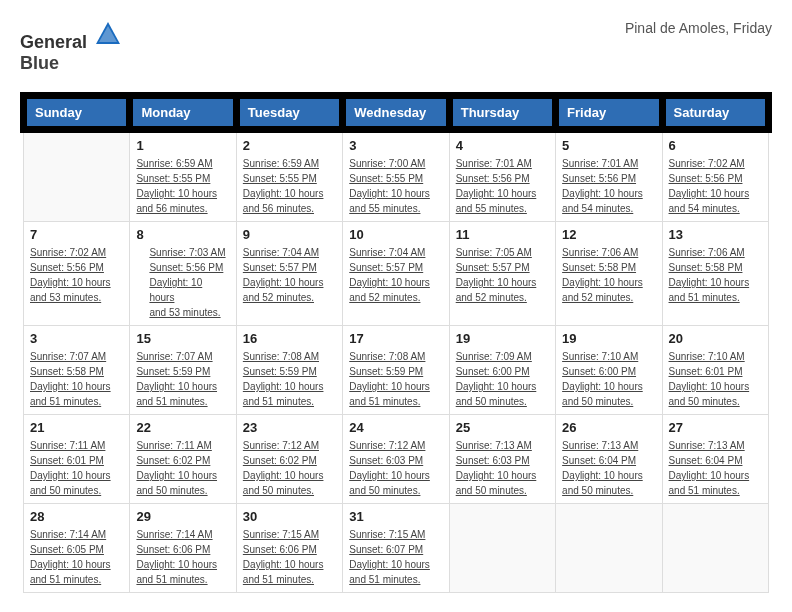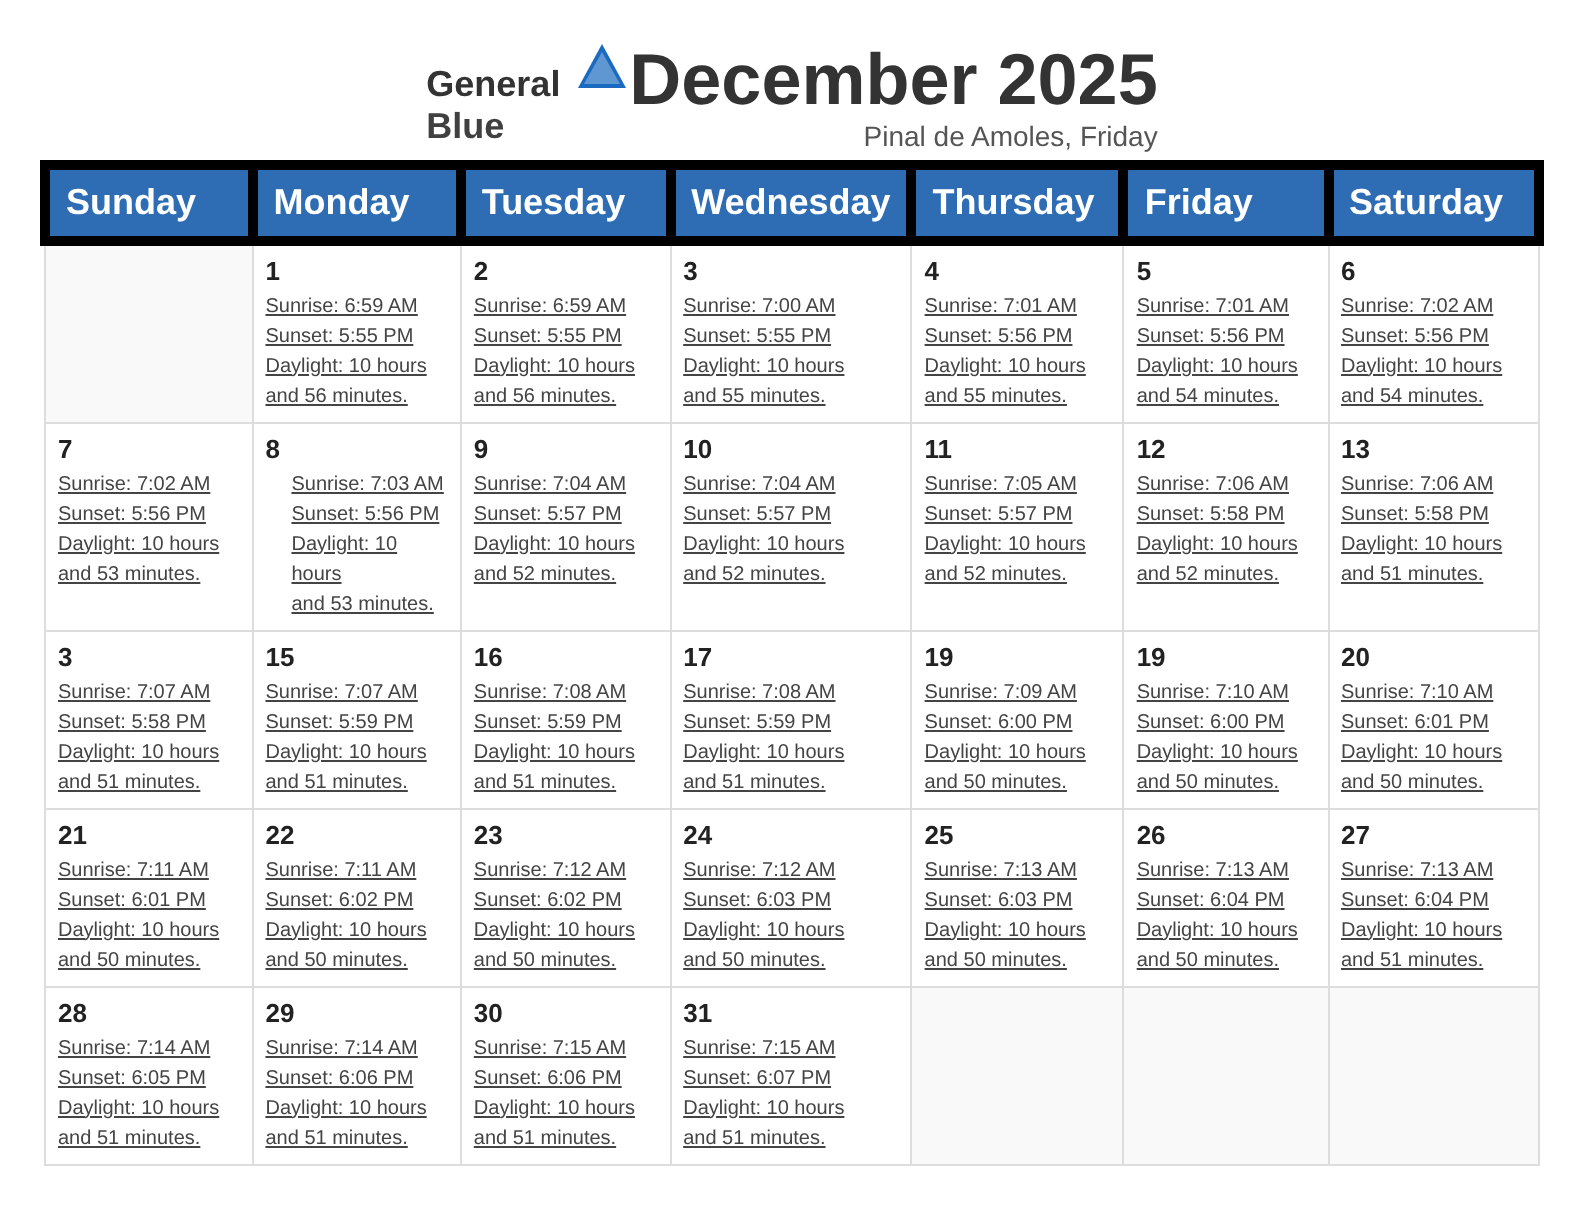--- a/index.html
+++ b/index.html
@@ -5,23 +5,23 @@
     * { box-sizing: border-box; margin: 0; padding: 0; }
     body {
       font-family: Arial, sans-serif;
       background: #fff;
       width: 792px;
       min-height: 612px;
       padding: 20px;
     }
     .header {
       display: flex;
-      justify-content: center;
+      justify-content: space-between;
       align-items: flex-start;
-      margin-bottom: 4px;
+      margin-bottom: 18px;
     }
     .logo {
       display: flex;
       align-items: center;
     }
     .logo-text-general {
       font-size: 18px;
       font-weight: bold;
       color: #333;
     }
@@ -51,22 +51,22 @@
     .calendar {
       width: 100%;
       border-collapse: collapse;
       border: 1px solid #ccc;
     }
     .calendar th {
       background-color: #2e6db4;
       color: white;
       text-align: left;
       padding: 6px 8px;
-      font-size: 18px;
-      border: 5px solid #000000;
+      font-size: 13px;
+      border: 7px solid #000000;
     }
     .calendar td {
       vertical-align: top;
       padding: 5px 6px;
       border: 1px solid #ddd;
       width: calc(100% / 7);
       min-height: 80px;
       font-size: 11px;
       color: #333;
       background: #fff;
@@ -99,21 +99,20 @@
       <span class="logo-text-general">General</span>
       <svg class="logo-icon" viewBox="0 0 28 28">
         <polygon points="14,2 26,24 2,24" fill="#1a6bbf"></polygon>
         <polygon points="14,6 23,22 5,22" fill="#fff" opacity="0.3"></polygon>
       </svg>
       <br>
       <span class="logo-text-blue">Blue</span>
     </div>
   </div>
   <div class="title-block">
-    <div class="month-title">December 2025</div>
     <div class="subtitle">Pinal de Amoles, Friday</div>
   </div>
 </div>
 
 <table class="calendar">
   <thead>
     <tr>
     <th>Sunday</th>
         <th>Monday</th>
         <th>Tuesday</th>

